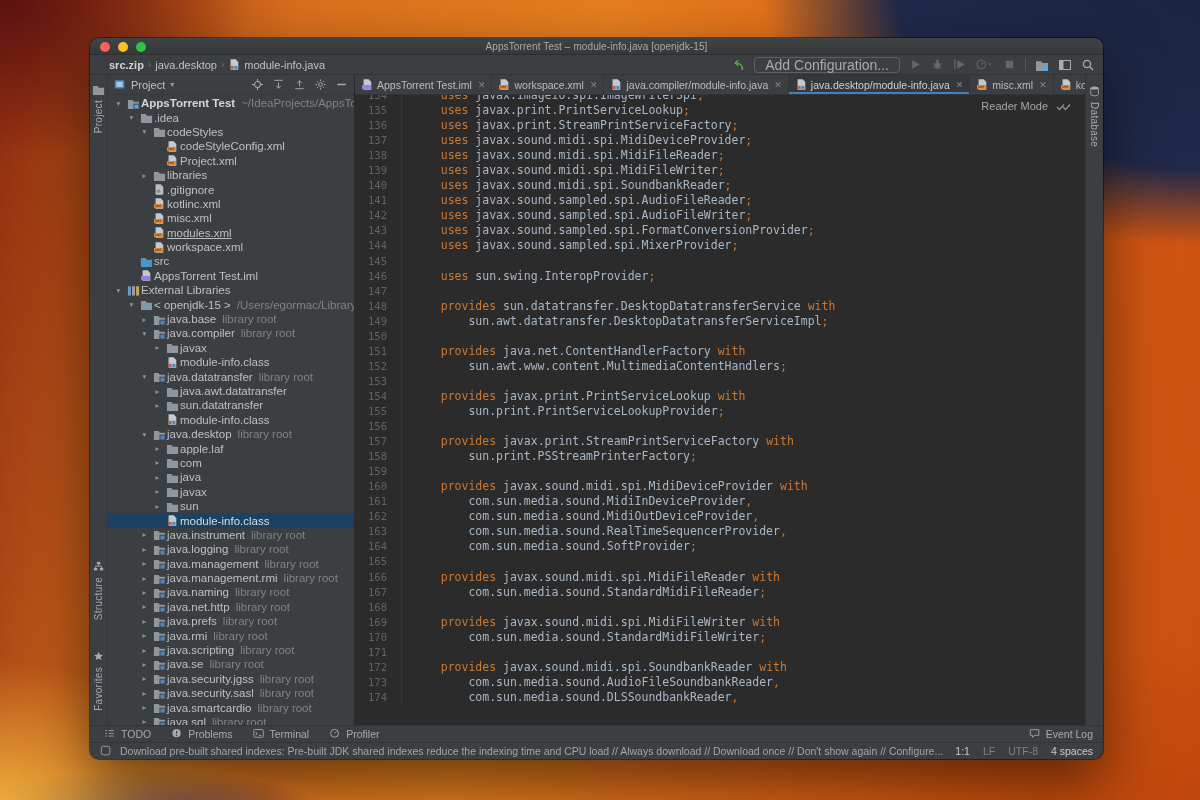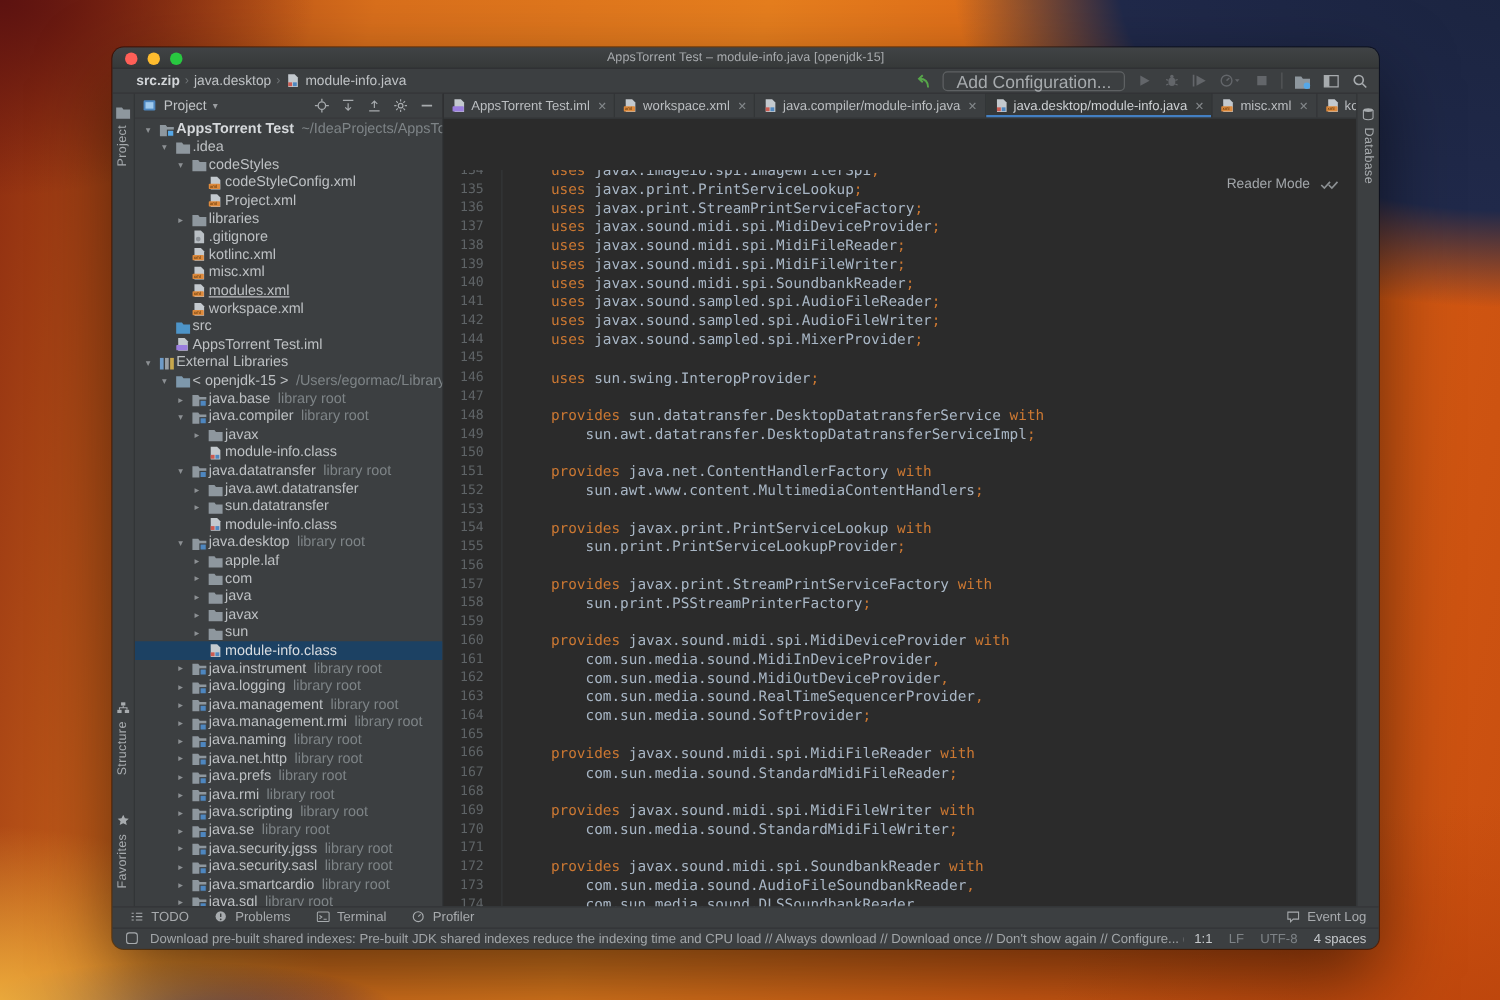--- a/index.html
+++ b/index.html
@@ -77,21 +77,21 @@
   .tlabel.bold { font-weight:bold; color:#D5D8DB; }
   .tsfx { color:#7E8487; margin-left:6px; }
 
   .editor { flex:1; display:flex; flex-direction:column; min-width:0; background:#2B2B2B; }
   .tabbar { height:20px; flex:none; display:flex; align-items:stretch; background:#3C3F41; border-bottom:1px solid #323537; overflow:hidden; }
   .tab { display:flex; align-items:center; gap:4px; padding:0 6px; font-size:10.5px; color:#BBBEC1; border-right:1px solid #323537; flex:none; }
   .tab .icon { width:12px; }
   .tab.active { background:#353839; box-shadow:inset 0 -2px 0 #437FC2; color:#CDD0D3; }
   .tab .x { color:#83878A; font-size:9px; margin-left:2px; }
 
-  .editor-body { flex:1; position:relative; overflow:hidden;margin-top:41px; }
+  .editor-body { flex:1; position:relative; overflow:hidden; }
   .code { position:relative; margin-top:-7px; }
   .code::after { content:''; position:absolute; left:46px; top:0; bottom:0; width:1px; background:#353739; }
   .cline { display:flex; height:15.05px; font-family:"DejaVu Sans Mono", monospace; font-size:11.5px; }
   .ln { width:32px; flex:none; text-align:right; color:#5F6467; font-size:10.5px; padding-top:1px; }
   .ct { white-space:pre; color:#A9B7C6; padding-left:26px; }
   .kw { color:#CC7832; }
   .reader-mode { position:absolute; top:5px; right:14px; display:flex; align-items:center; gap:8px; font-size:11px; color:#A2A6AA; }
 
   
   .toolwindow-bar { height:17px; flex:none; background:#3C3F41; border-top:1px solid #323537; display:flex; align-items:center; padding:0 10px 0 14px; gap:20px; font-size:10.5px; color:#A8ABAE; }
@@ -826,20 +826,24 @@
                 <span class="ln">140</span>
                 <span class="ct">    <span class="kw">uses</span> javax.sound.midi.spi.SoundbankReader<span class="kw">;</span></span>
               </div>
               <div class="cline">
                 <span class="ln">141</span>
                 <span class="ct">    <span class="kw">uses</span> javax.sound.sampled.spi.AudioFileReader<span class="kw">;</span></span>
               </div>
               <div class="cline">
                 <span class="ln">142</span>
                 <span class="ct">    <span class="kw">uses</span> javax.sound.sampled.spi.AudioFileWriter<span class="kw">;</span></span>
+              </div>
+              <div class="cline">
+                <span class="ln">143</span>
+                <span class="ct">    <span class="kw">uses</span> javax.sound.sampled.spi.FormatConversionProvider<span class="kw">;</span></span>
               </div>
               <div class="cline">
                 <span class="ln">144</span>
                 <span class="ct">    <span class="kw">uses</span> javax.sound.sampled.spi.MixerProvider<span class="kw">;</span></span>
               </div>
               <div class="cline">
                 <span class="ln">145</span>
                 <span class="ct"></span>
               </div>
               <div class="cline">

